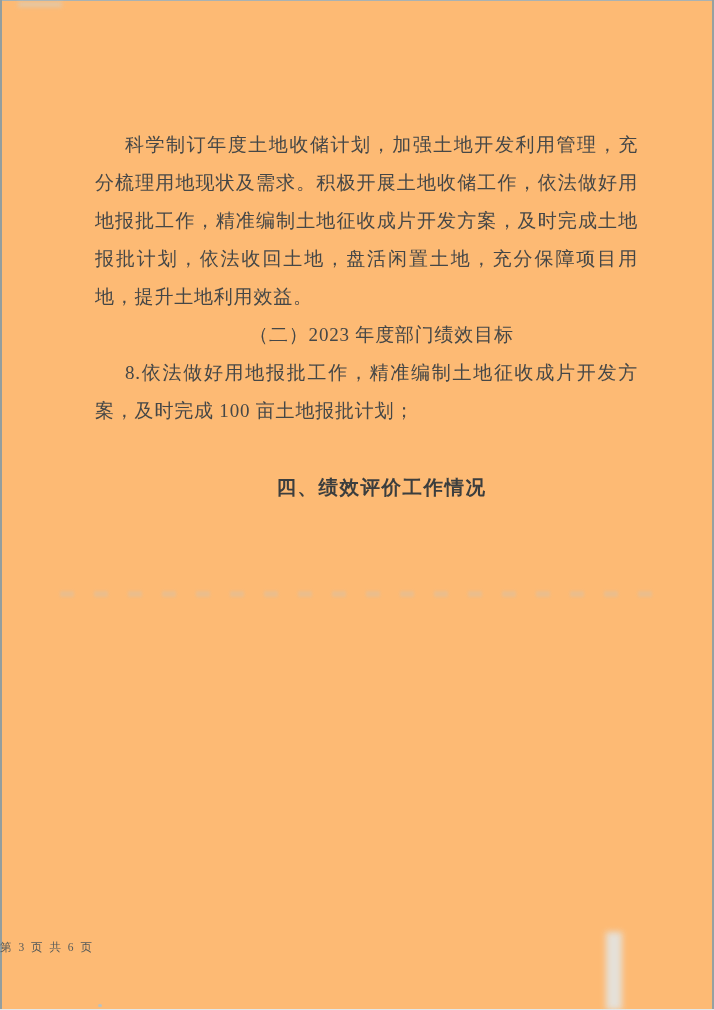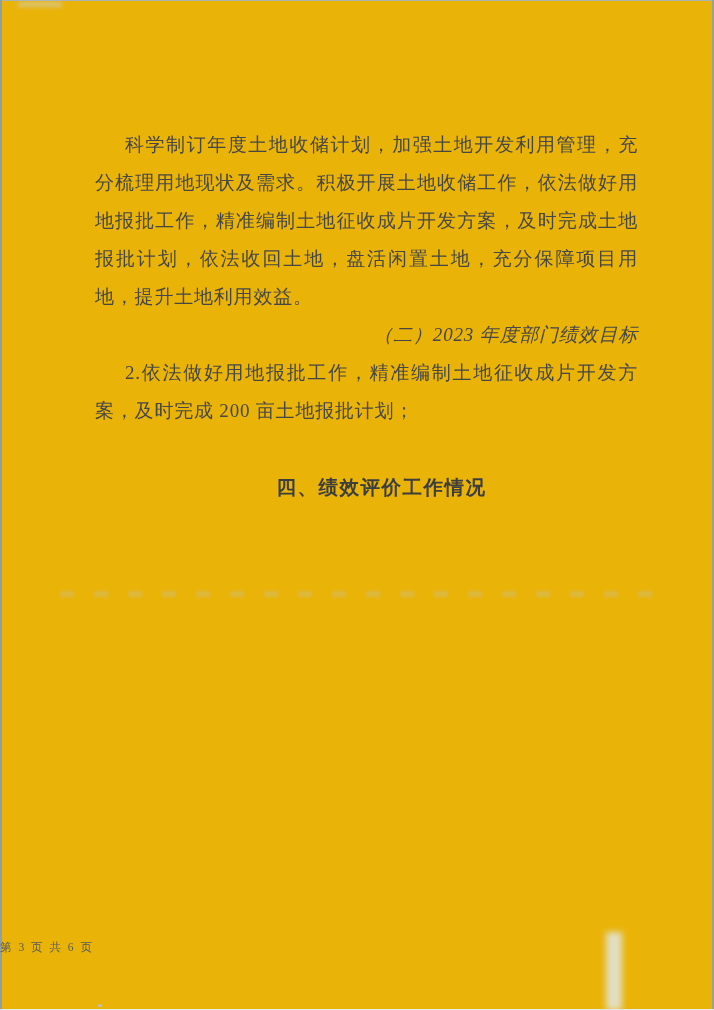--- a/index.html
+++ b/index.html
@@ -4,21 +4,21 @@
 <style>
   html, body {
     margin: 0;
     padding: 0;
     background: #ffffff;
   }
   .scan-page {
     position: relative;
     width: 714px;
     height: 1010px;
-    background: #eab308;
+    background: #fdba74;
     box-sizing: border-box;
     overflow: hidden;
     font-family: "Liberation Serif", "DejaVu Serif", serif;
   }
   
   .edge { position: absolute; pointer-events: none; }
   .edge-top    { top: 0; left: 0; right: 0; height: 1px; background: #a9b2b2; }
   .edge-left   { top: 0; left: 0; bottom: 0; width: 2px; background: #939e9e; }
   .edge-right  { top: 0; right: 0; bottom: 0; width: 2px; background: #96a1a1; }
   .edge-bottom { bottom: 0; left: 0; right: 0; height: 1px; background: #e3e8e8; }
@@ -31,22 +31,21 @@
     color: #454747;
     font-size: 19px;
     line-height: 38px;
     letter-spacing: 0.8px;
     text-align: justify;
   }
   .content p { margin: 0; }
   .indent { text-indent: 30px; }
   .subheading {
     text-indent: 30px;
-    text-align: right;
-    font-style: italic;
+    text-align: center;
   }
   .section-heading {
     margin: 38px 0 0 0;
     text-indent: 30px;
     font-family: "Liberation Sans", "DejaVu Sans", sans-serif;
     font-weight: 700;
     font-size: 19.5px;
     line-height: 38px;
     letter-spacing: 1.5px;
     color: #3c3e3e;
@@ -103,21 +102,21 @@
   <div class="artifact ghost-bleed-line"></div>
   <div class="artifact streak-bottom"></div>
   <div class="artifact dot-bottom-left"></div>
 
   <div class="content">
     <p class="indent">科学制订年度土地收储计划，加强土地开发利用管理，充分梳理用地现状及需求。积极开展土地收储工作，依法做好用地报批工作，精准编制土地征收成片开发方案，及时完成土地报批计划，依法收回土地，盘活闲置土地，充分保障项目用地，提升土地利用效益。</p>
 
     <p class="subheading">（二）2023 年度部门绩效目标</p>
 
 
-    <p class="indent">2.依法做好用地报批工作，精准编制土地征收成片开发方案，及时完成 200 亩土地报批计划；</p>
+    <p class="indent">8.依法做好用地报批工作，精准编制土地征收成片开发方案，及时完成 100 亩土地报批计划；</p>
 
 
     <h2 class="section-heading">四、绩效评价工作情况</h2>
 
   </div>
 
   <div class="footer">第 3 页 共 6 页</div>
 
 </div>
 

